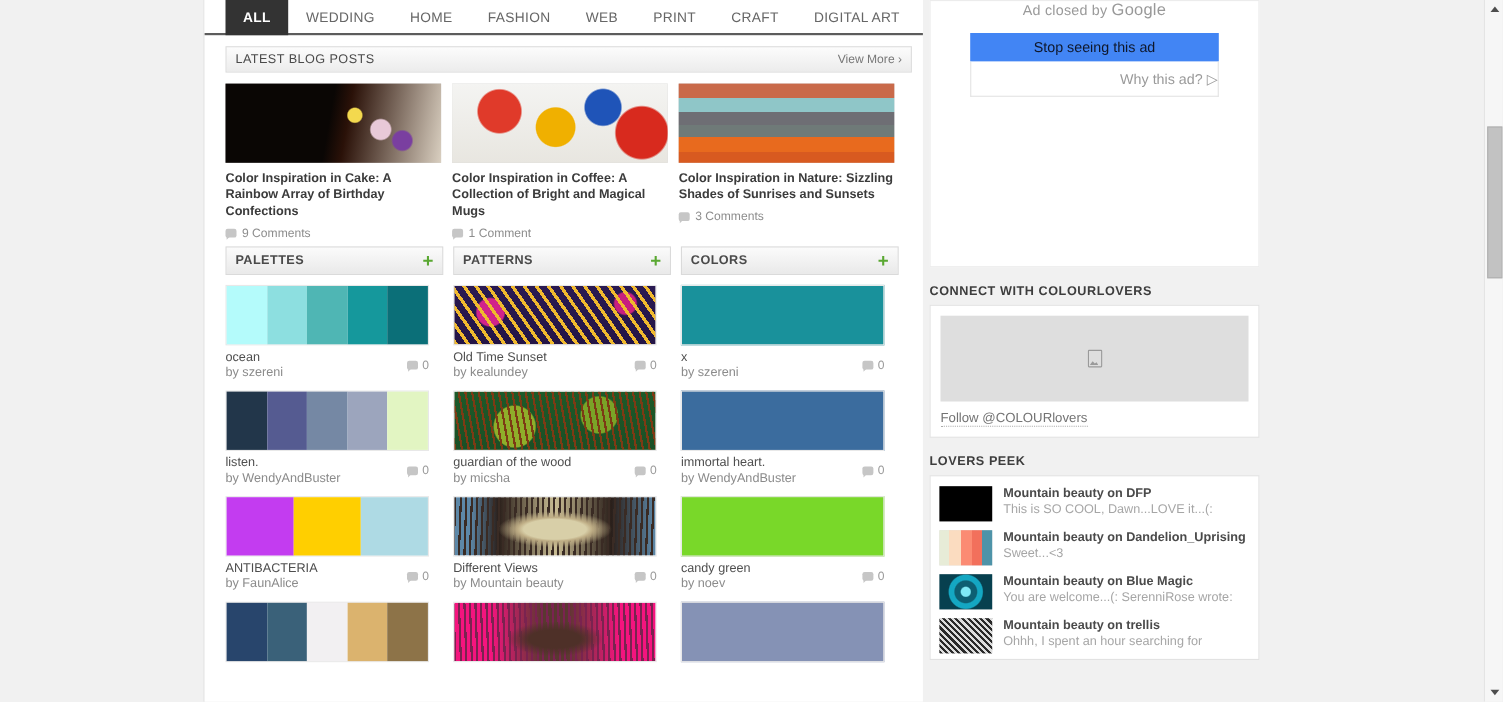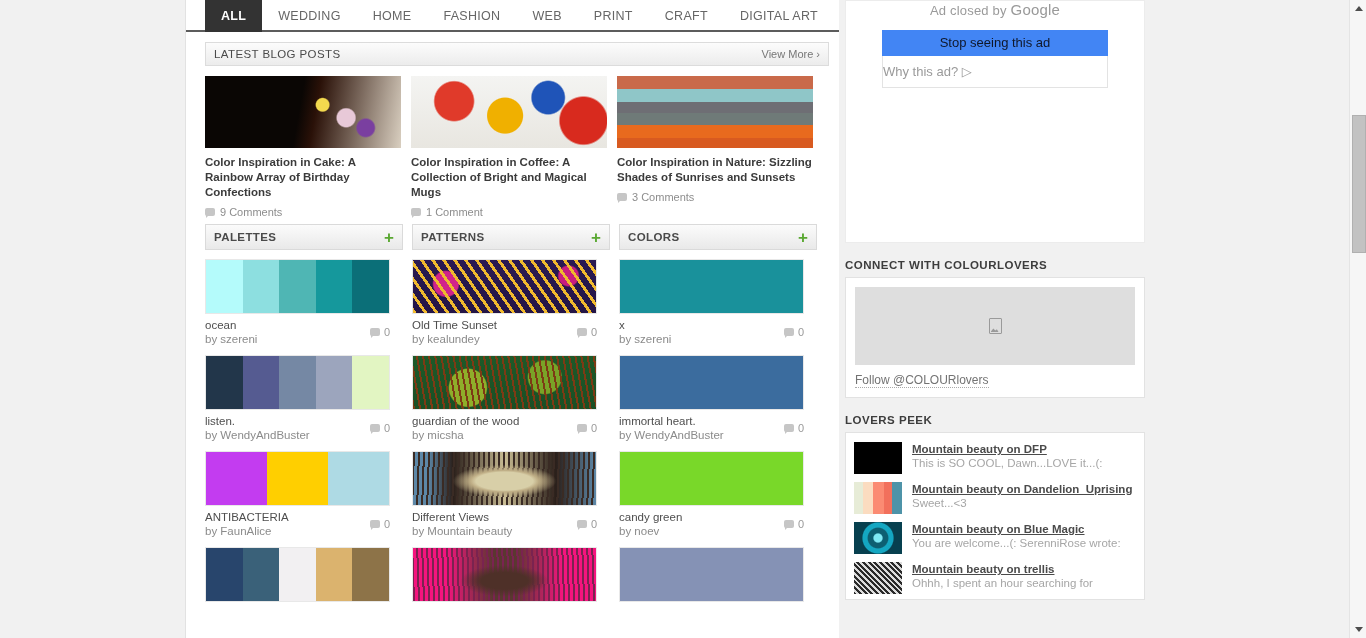--- a/index.html
+++ b/index.html
@@ -79,35 +79,35 @@
   .ad { height:243px; background:#fff; border:1px solid #ececec; position:relative; padding-top:0; }
   .ad .closed { text-align:center; font-size:13px; color:#9a9a9a; padding-top:0px; letter-spacing:.2px; }
   .ad .closed b { color:#999; font-weight:normal; font-size:15px; }
   .ad .stop {
     display:block; margin:12px auto 0; width:226px; height:26px; line-height:26px;
     background:#4285f4; color:#0f172a; text-align:center; font-size:13px; border:none; cursor:pointer;
   }
   .ad .why {
     display:block; margin:0 auto; width:226px; height:32px; line-height:32px;
     background:#fff; border:1px solid #e3e3e3; border-top:none; color:#9a9a9a;
-    text-align:left; font-size:13px; cursor:pointer;
+    text-align:right; font-size:13px; cursor:pointer;
   }
 
   .side-title { font-size:11.5px; font-weight:bold; color:#3d3d3d; letter-spacing:.5px; margin:16px 0 6px; }
   .connect { border:1px solid #e2e2e2; background:#fff; padding:9px; }
   .connect .box { height:78px; background:#dedede; display:flex; align-items:center; justify-content:center; }
   .imgicon { width:13px; height:16px; border:1.5px solid #9a9a9a; border-radius:1px; position:relative; }
   .imgicon:after { content:""; position:absolute; left:1px; bottom:1px; width:8px; height:5px; background:#9a9a9a; clip-path:polygon(0 100%,35% 30%,60% 70%,80% 45%,100% 100%); }
   .connect .follow { margin-top:8px; font-size:12px; color:#737373; border-bottom:1px dotted #aaa; display:inline-block; cursor:pointer; }
 
   .peek { border:1px solid #e2e2e2; background:#fff; padding:6px 0 0 0; }
   .peek-row { display:flex; gap:10px; padding:3px 8px 5px; cursor:pointer; }
   .peek-row .av { width:48px; height:32px; flex:0 0 48px; background:#ddd; background-size:cover; }
   .peek-row .tx { overflow:hidden; }
-  .peek-row .h { font-size:11.5px; font-weight:bold; color:#4a4a4a; line-height:14px; white-space:nowrap;text-decoration:underline; }
+  .peek-row .h { font-size:11.5px; font-weight:bold; color:#4a4a4a; line-height:14px; white-space:nowrap; }
   .peek-row .s { font-size:11.5px; color:#a6a6a6; line-height:14px; white-space:nowrap; }
 
   
   .sb { position:absolute; right:0; top:0; width:17px; height:638px; background:#f6f6f6; border-left:1px solid #e4e4e4; }
   .sb .arrow { position:absolute; left:0; width:17px; height:17px; display:flex; align-items:center; justify-content:center; }
   .sb .arrow.up { top:0; } .sb .arrow.down { bottom:0; }
   .sb .arrow i { width:0;height:0;border-left:4px solid transparent;border-right:4px solid transparent; }
   .sb .arrow.up i { border-bottom:5px solid #4d4d4d; }
   .sb .arrow.down i { border-top:5px solid #4d4d4d; }
   .sb .thumb { position:absolute; left:2px; top:115px; width:14px; height:138px; background:#c2c2c2; border:1px solid #b0b0b0; }

